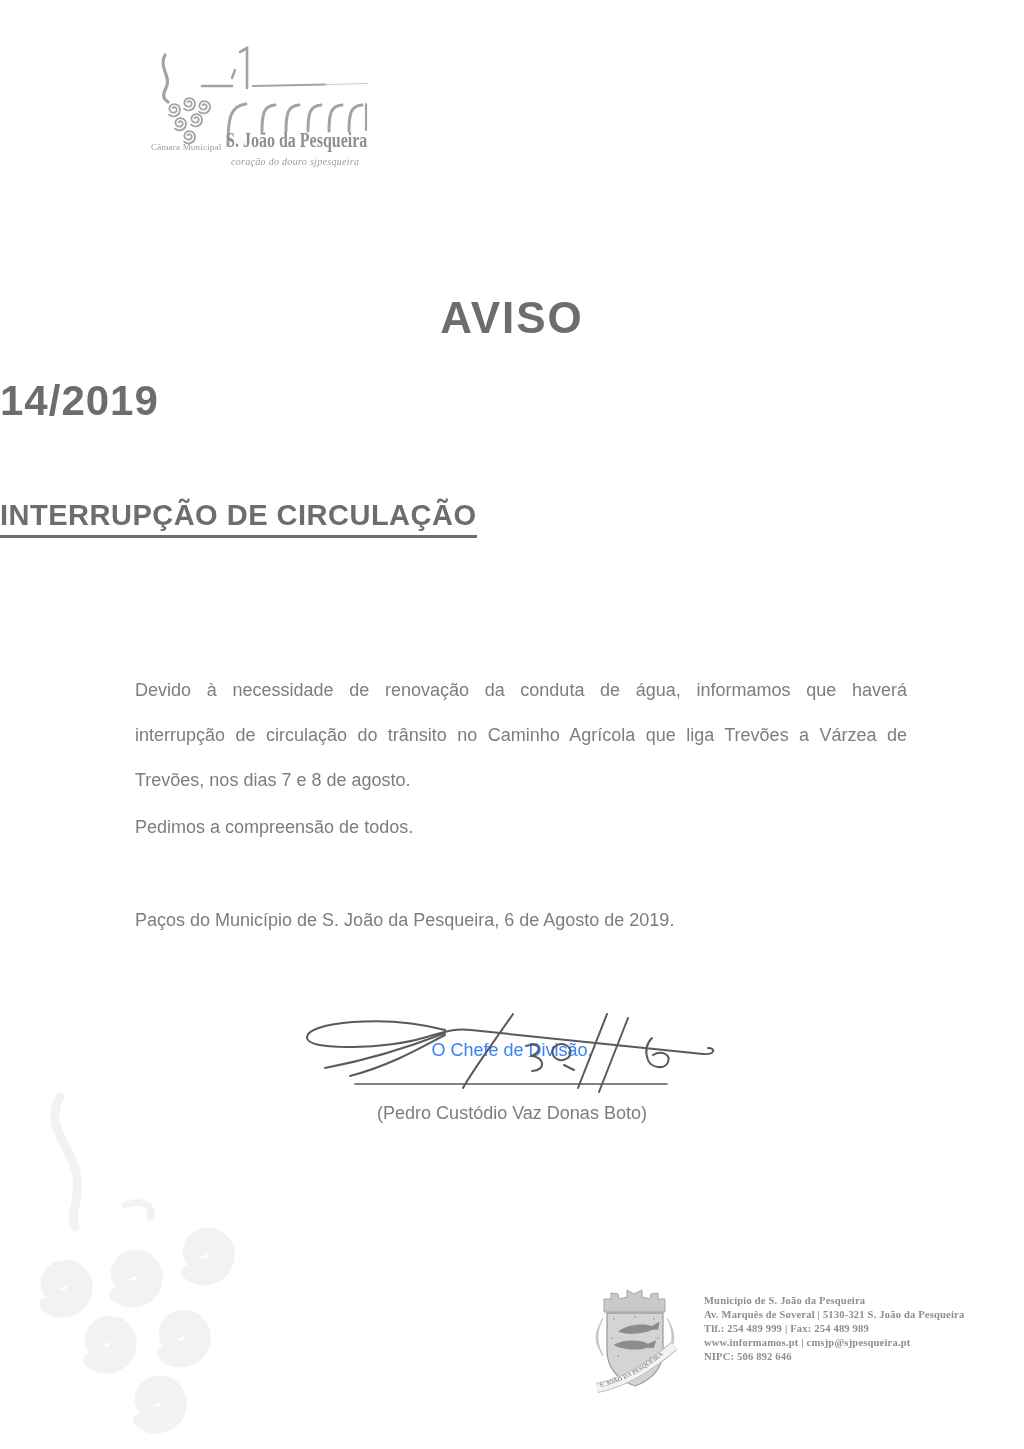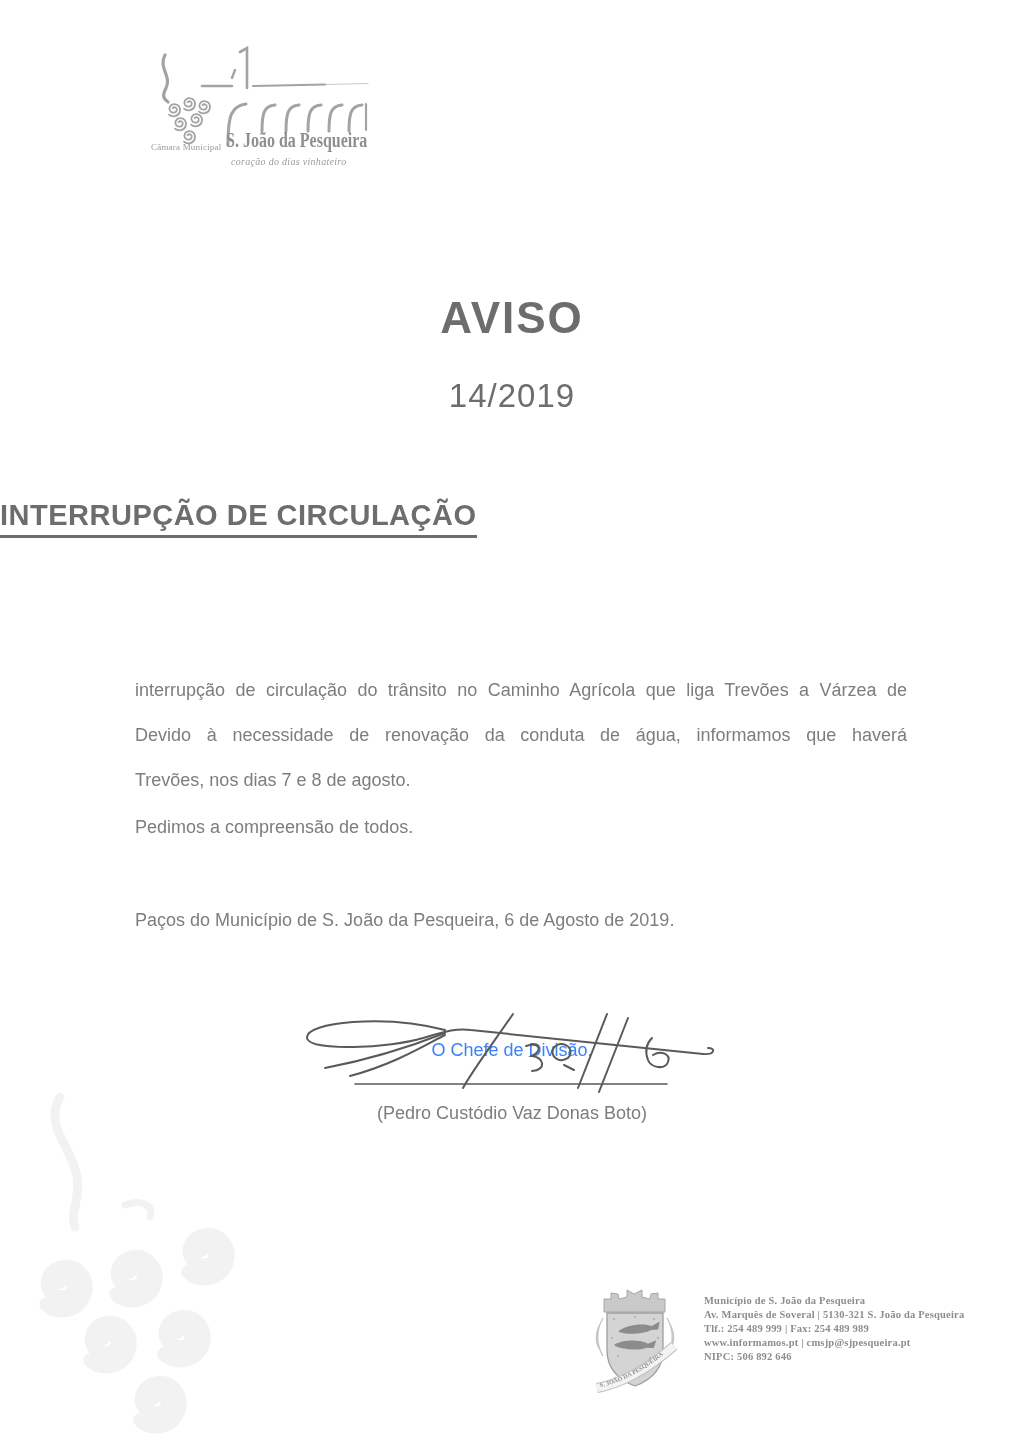--- a/index.html
+++ b/index.html
@@ -26,22 +26,22 @@
     position:absolute; left:231px; top:156px;
     font-family:"Liberation Serif", serif; font-style:italic; font-size:10px;
     color:#9b9b9b; letter-spacing:.3px;
   }
   
   .h-title {
     position:absolute; top:293px; left:0; width:100%; text-align:center;
     font-size:44px; font-weight:bold; color:#6d6d6d; letter-spacing:2px;
   }
   .h-number {
-    position:absolute; top:377px; left:0; width:100%; text-align:center;
-    font-size:33px; font-weight:normal; color:#6d6d6d; letter-spacing:1px;
+    position:absolute; top:377px; left:0; width:100%; 
+    font-size:42px; font-weight:bold; color:#6d6d6d; letter-spacing:1px;
   }
   .h-subject-wrap { position:absolute; top:499px; left:0; width:100%; text-align:left; }
   .h-subject {
     display:inline-block; font-size:29px; font-weight:bold; color:#6d6d6d;
     letter-spacing:.5px; border-bottom:3px solid #6d6d6d; padding-bottom:3px;
   }
   
   .body-par { position:absolute; left:135px; width:772px; color:#7d7d7d; font-size:18px; }
   .par-1 { top:668px; }
   .par-1 .line { line-height:45px; text-align:justify; text-justify:inter-word; }
@@ -106,31 +106,31 @@
         <use href="#arch" transform="translate(146,57)"></use>
         <use href="#arch" transform="translate(168,57)"></use>
         <use href="#arch" transform="translate(189,57)"></use>
         <use href="#arch" transform="translate(209,57)"></use>
         <path d="M 226,58 L 226,84" stroke-width="2.2"></path>
       </g>
     </g>
   </svg>
   <div class="logo-org-small">Câmara Municipal</div>
   <div class="logo-org-name">S. João da Pesqueira</div>
-  <div class="logo-tagline">coração do dias vinhateiro</div>
+  <div class="logo-tagline">coração do douro sjpesqueira</div>
 
   <div class="h-title">AVISO</div>
   <div class="h-number">14/2019</div>
   <div class="h-subject-wrap">
     <span class="h-subject">INTERRUPÇÃO DE CIRCULAÇÃO</span>
   </div>
 
   <div class="body-par par-1">
+    <div class="line just">Devido à necessidade de renovação da conduta de água, informamos que haverá</div>
     <div class="line just">interrupção de circulação do trânsito no Caminho Agrícola que liga Trevões a Várzea de</div>
-    <div class="line just">Devido à necessidade de renovação da conduta de água, informamos que haverá</div>
     <div class="line">Trevões, nos dias 7 e 8 de agosto.</div>
   </div>
   <div class="body-par par-2">Pedimos a compreensão de todos.</div>
   <div class="body-par par-date">Paços do Município de S. João da Pesqueira, 6 de Agosto de 2019.</div>
 
   <div class="sig-role">O Chefe de Divisão,</div>
   <svg class="sig-svg" width="430" height="90" viewBox="0 0 430 90">
     <g fill="none" stroke="#5a5a5a" stroke-width="2" stroke-linecap="round">
 
       <path d="M 150,22 C 90,6 10,14 12,30 C 14,44 96,40 128,30

